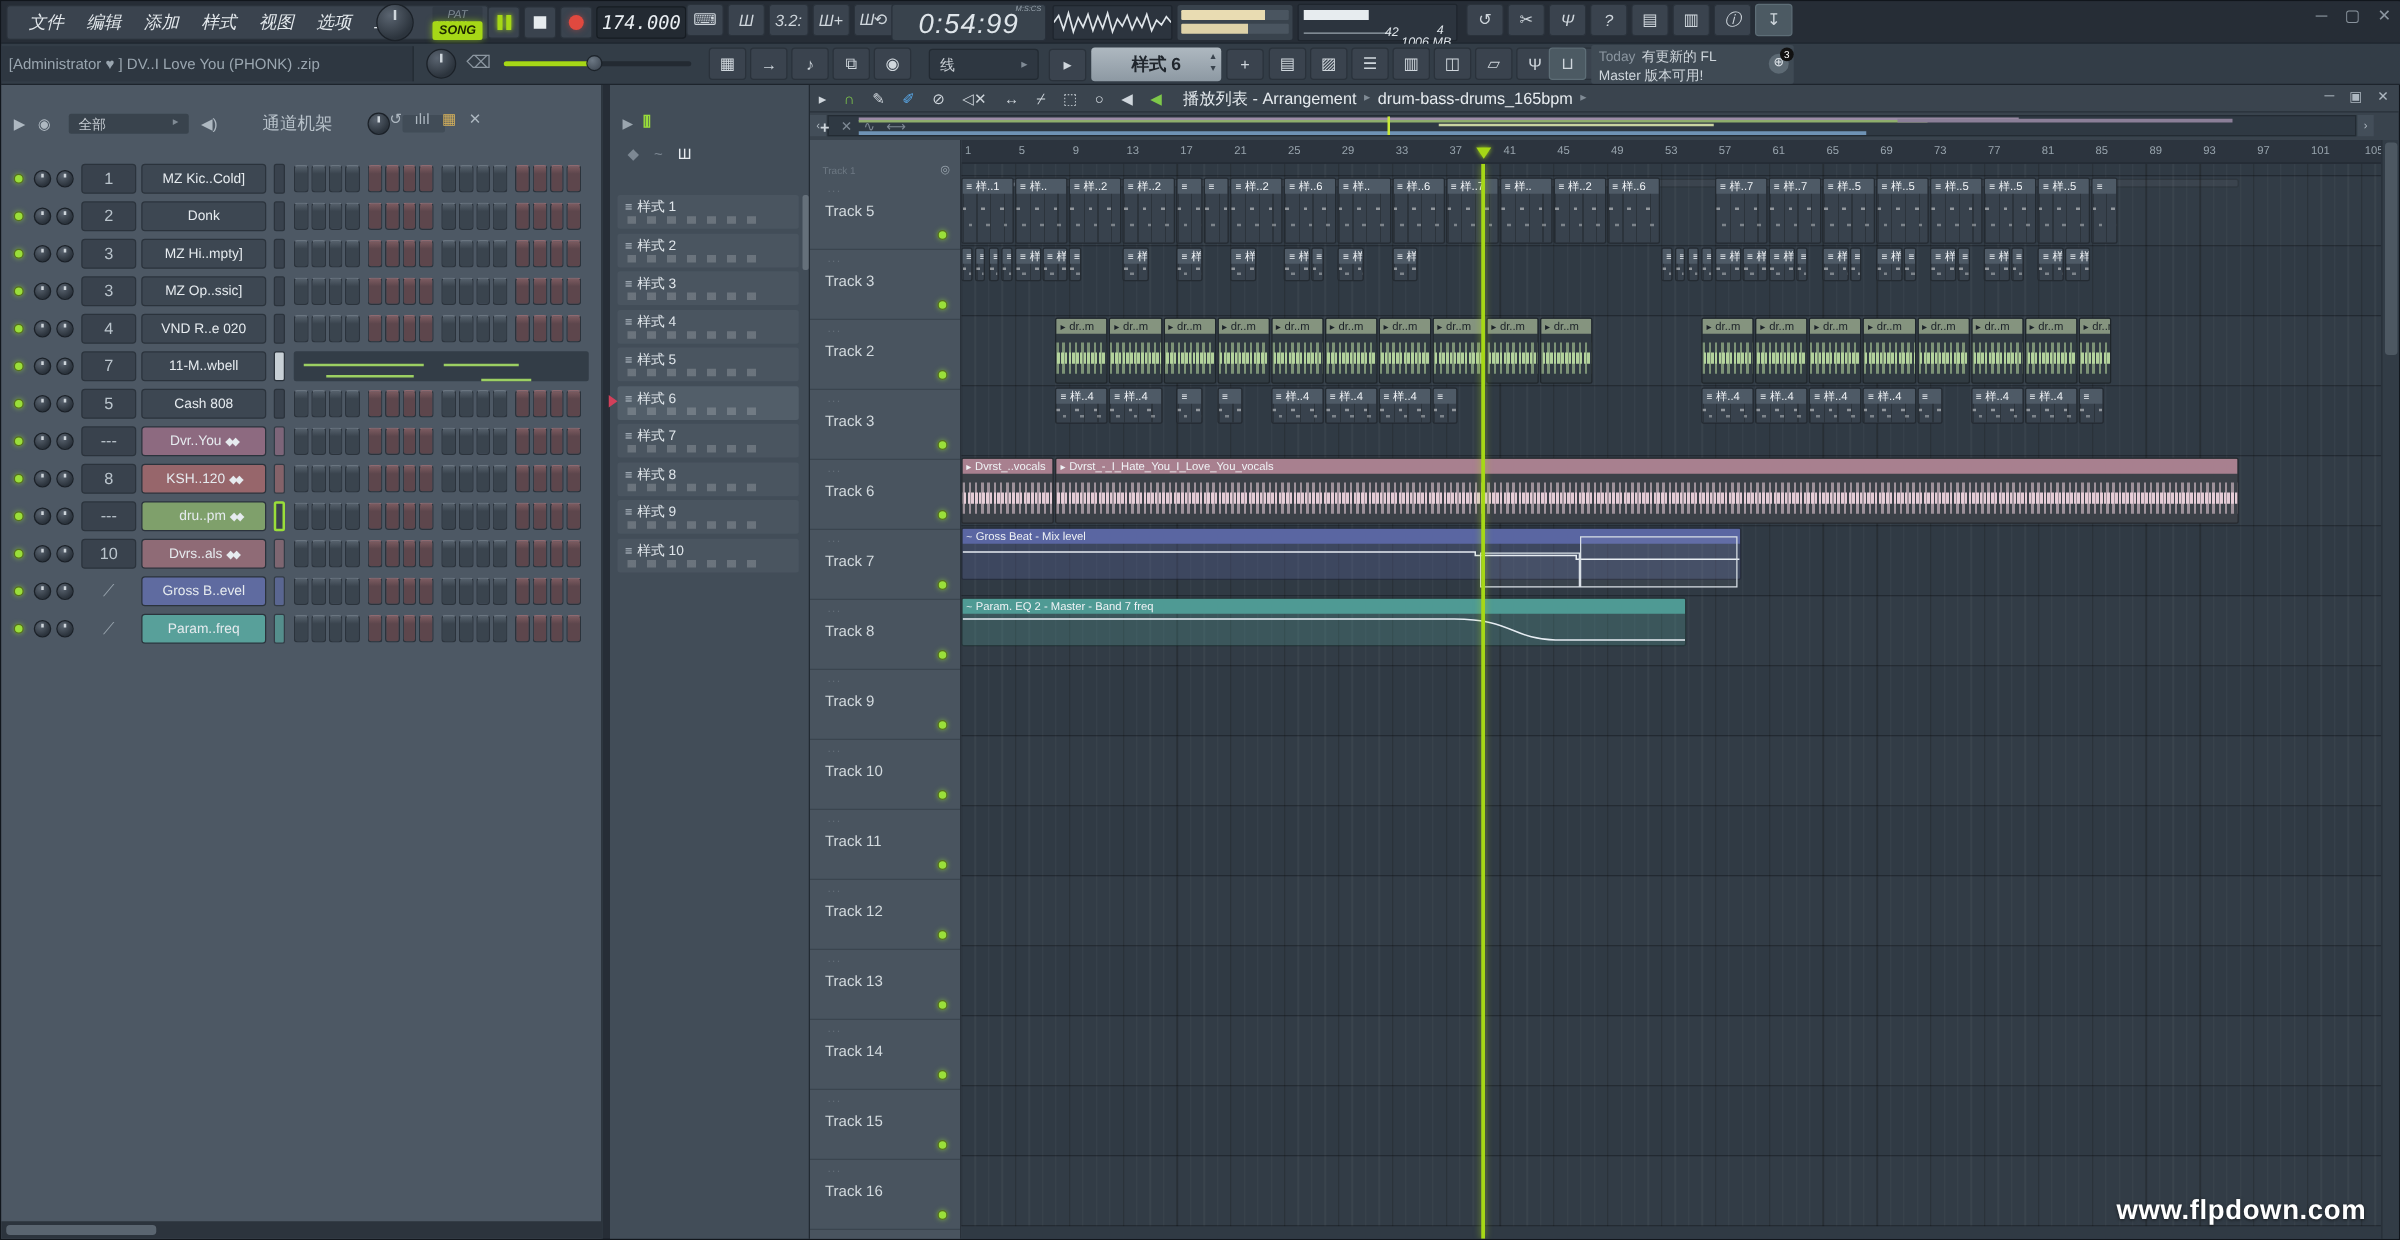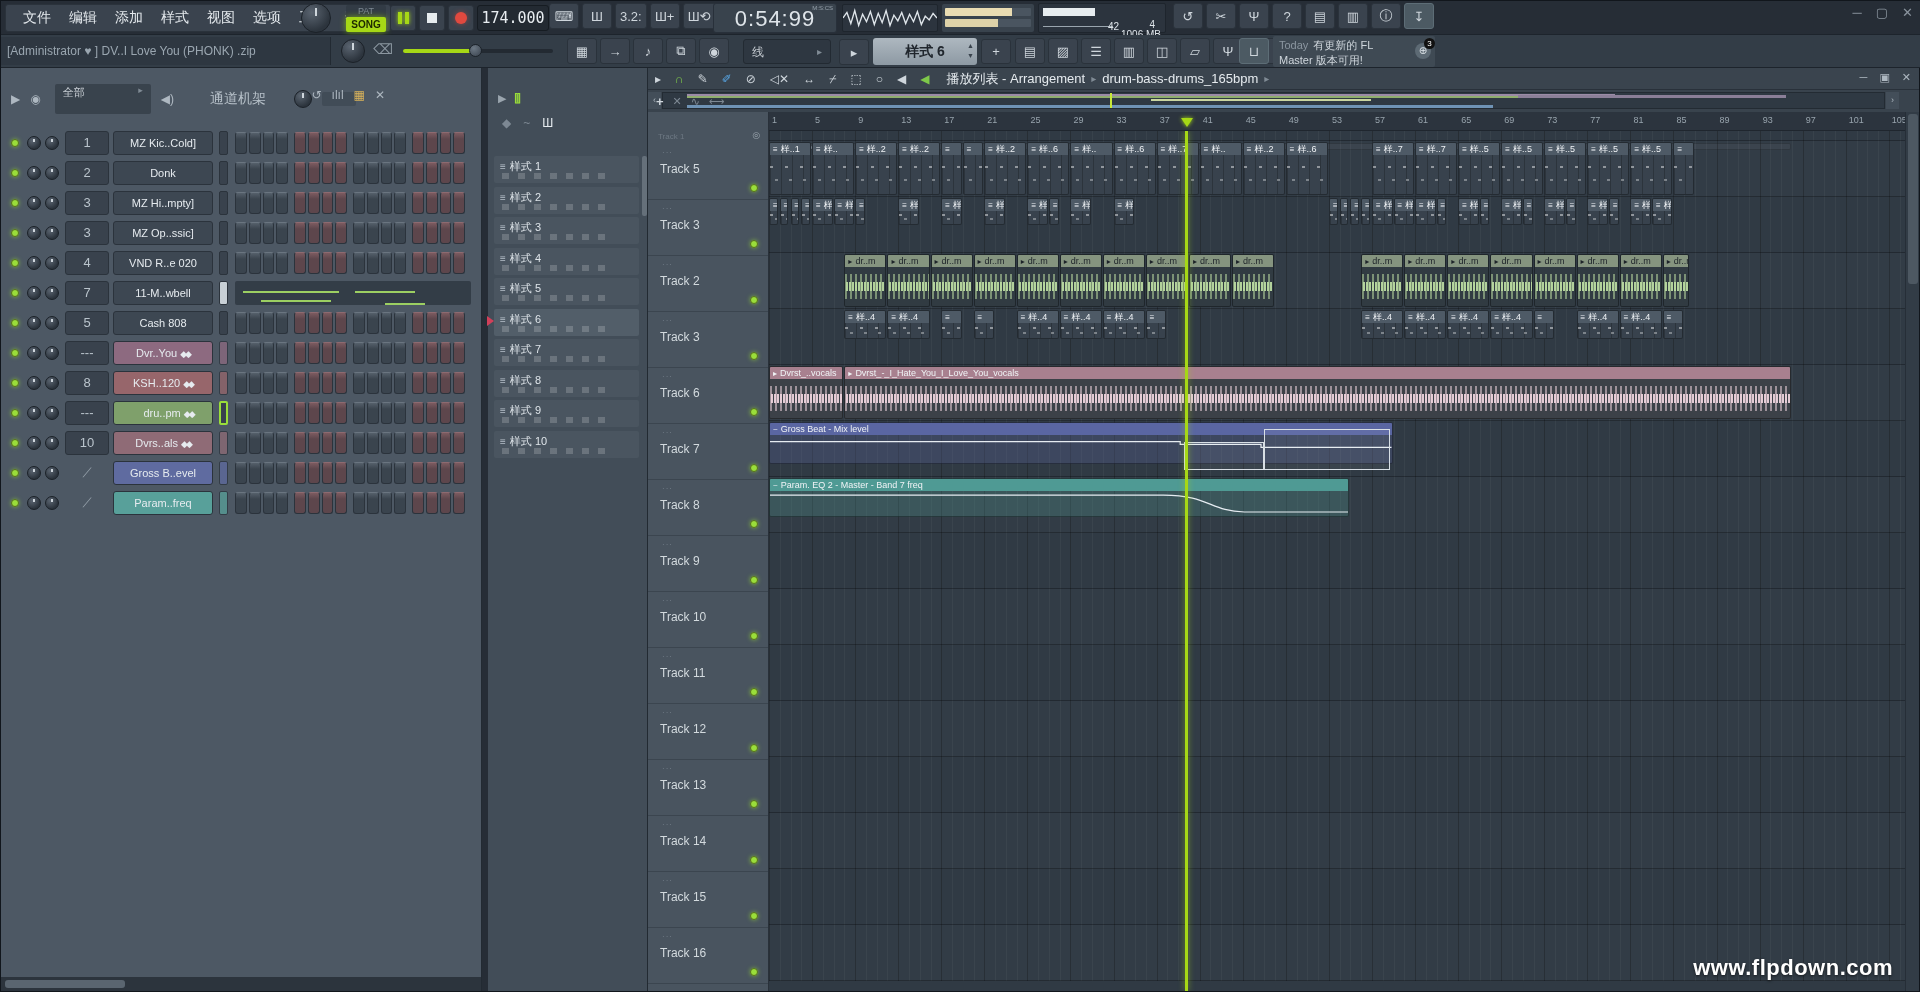--- a/index.html
+++ b/index.html
@@ -1,21 +1,21 @@
 <!DOCTYPE html>
 <html><head>
 <meta charset="utf-8">
 <style>
   *{margin:0;padding:0;box-sizing:border-box;}
   html,body{width:1920px;height:992px;overflow:hidden;background:#1b222a;
     font-family:"Liberation Sans","DejaVu Sans",sans-serif;-webkit-font-smoothing:antialiased;}
   #app{position:absolute;inset:0;background:#262d36;border:1px solid #11161c;}
 
   
-  #row1{position:absolute;left:0;top:0;width:1920px;height:34px;background:#262d36;border-bottom:1px solid #1d242c;}
+  #row1{position:absolute;left:0;top:0;width:1920px;height:34px;background:#262d36;border-bottom:1px solid #1d242c;font-style:italic;}
   #row2{position:absolute;left:0;top:34px;width:1920px;height:33px;background:#333d47;border-bottom:1px solid #1d242c;}
   #menu{position:absolute;left:4px;top:3px;height:28px;background:#3a434e;border:1px solid #2a323b;border-radius:3px;display:flex;align-items:center;padding:0 8px;}
   .menu-item{color:#e3e8ec;font-size:14px;padding:0 9px;cursor:default;}
   .knob{border-radius:50%;background:radial-gradient(circle at 35% 30%,#5a6470,#2c343d 70%);border:1px solid #1b2128;position:relative;}
   .knob:after{content:"";position:absolute;left:50%;top:14%;width:2px;height:30%;background:#cfd6dc;transform:translateX(-50%);}
   #knob-main{position:absolute;left:300px;top:2px;width:30px;height:30px;}
   #transport{position:absolute;left:345px;top:2px;height:30px;display:flex;align-items:center;}
   .ps{width:40px;height:30px;display:flex;flex-direction:column;justify-content:center;margin-right:4px;}
   .ps .pat{font-size:9px;color:#7d8893;text-align:center;background:#323b45;border-radius:2px 2px 0 0;padding:1px 0;}
   .ps .song{font-size:10px;font-weight:bold;color:#1d2700;text-align:center;background:#a6d816;border-radius:2px;padding:2px 0;box-shadow:0 0 6px #9ad40faa;}
@@ -68,21 +68,21 @@
   #notif{position:absolute;left:1272px;top:1px;width:162px;height:31px;background:#3f4a54;border-radius:2px;font-size:11px;color:#cfd6dc;padding:2px 6px;}
   #notif .dt{color:#8b96a0;margin-right:5px;}
   #notif .l2{display:block;}
   #notif .globe{position:absolute;right:4px;top:7px;width:16px;height:16px;border-radius:50%;background:#5d6a74;color:#dfe5ea;font-size:10px;text-align:center;line-height:16px;}
   #notif .badge{position:absolute;right:0px;top:2px;background:#111;color:#fff;font-size:8px;border-radius:50%;width:11px;height:11px;text-align:center;line-height:11px;}
 
   
   #chrack{position:absolute;left:0;top:67px;width:481px;bottom:0;background:#4d5864;border-right:1px solid #222a32;}
   #cr-header{position:absolute;left:0;top:20px;width:100%;height:22px;display:flex;align-items:center;color:#cfd6dc;}
   #cr-header .g{margin-left:10px;font-size:12px;color:#aeb8c1;}
-  #cr-filter{margin-left:14px;width:96px;height:30px;background:#39434d;border-radius:2px;font-size:11px;padding:1px 8px;color:#c6ccd2;}
+  #cr-filter{margin-left:14px;width:96px;height:16px;background:#39434d;border-radius:2px;font-size:11px;padding:1px 8px;color:#c6ccd2;}
   #cr-filter .arr{float:right;color:#808b95;font-size:9px;}
   #cr-title{margin-left:36px;font-size:14px;color:#b7c1c9;}
   #cr-knobbx{margin-left:28px;width:18px;height:18px;}
   #cr-mini{margin-left:10px;width:34px;height:14px;background:#414c57;border-radius:2px;}
   #cr-icons{position:absolute;right:96px;top:0;display:flex;gap:10px;font-size:12px;color:#aeb8c1;}
   #cr-icons .or{color:#d8b25a;}
   #cr-rows{position:absolute;left:0;top:62px;width:100%;}
   .cr-row{position:absolute;left:0;width:100%;height:26px;display:flex;align-items:center;}
   .led{position:absolute;left:10px;width:8px;height:8px;border-radius:50%;background:#9ade3a;box-shadow:0 0 4px #9ade3a99;border:1px solid #55701c;}
   .ck1{position:absolute;left:26px;width:14px;height:14px;}

